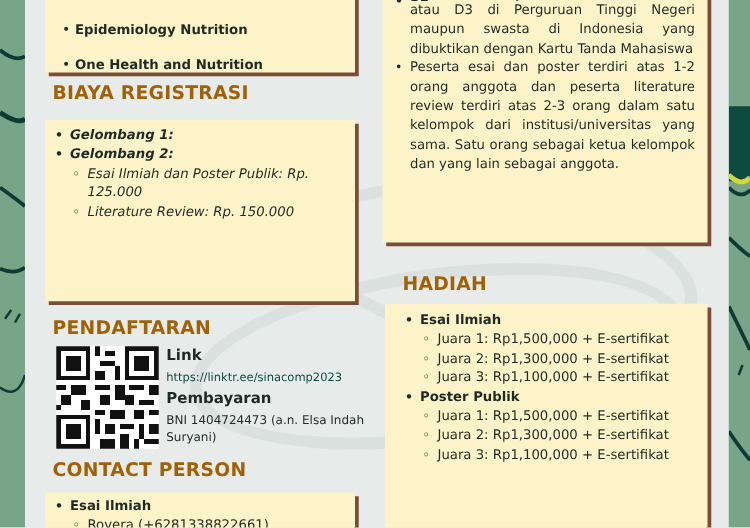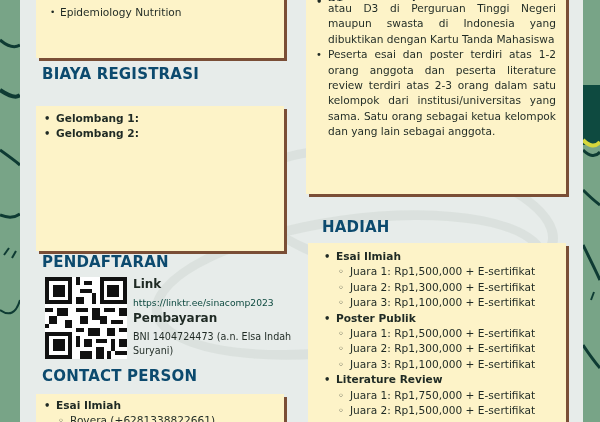--- a/index.html
+++ b/index.html
@@ -15,35 +15,35 @@
     .side-left { left: 0; width: 20px; }
     .side-right { left: 583px; width: 17px; }
     .bgwave {
       position: absolute; border-radius: 50%; border: 10px solid #d5ddd9; opacity: .7;
     }
     .card {
       position: absolute; background: #fdf3c8;
       box-shadow: 3px 3px 0 #7a4e36;
     }
     .title {
-      position: absolute; font-weight: bold; color: #0c4a6e; font-size: 15px; letter-spacing: .2px;
+      position: absolute; font-weight: bold; color: #a16207; font-size: 15px; letter-spacing: .2px;
     }
     ul { margin: 0; padding: 0; list-style: none; }
     li { position: relative; }
     .b1 > li { padding-left: 14px; }
     .b1 > li::before {
       content: "\2022"; position: absolute; left: 2px; top: 0; font-size: 10px;
     }
     .b2 > li { padding-left: 14px; font-weight: normal; }
     .b2 > li::before {
       content: "\25E6"; position: absolute; left: 2px; top: 0; font-size: 10px;
     }
     .txt { font-size: 10.6px; line-height: 15.4px; }
     .lvl1 { font-weight: bold; }
-    .topics li { font-size: 10.6px; line-height: 16px; font-weight: normal; padding-left: 10px; }
+    .topics li { font-size: 10.6px; line-height: 16px; font-weight: bold; padding-left: 10px; margin-top: 12px; }
     .topics li::before { content: "\2022"; position: absolute; left: 0; font-size: 9px; }
     .just { text-align: justify; }
     .qr {
       position: absolute; left: 45px; top: 277px; width: 82px; height: 82px; background: #fff;
     }
     .qr svg { display: block; }
     .reg-label { position: absolute; font-weight: bold; font-size: 12px; color: #1f2a24; }
     .reg-text { position: absolute; font-size: 9.6px; color: #1f2a24; line-height: 14px; }
     .link { color: #0e4a40; }
   </style>
@@ -73,32 +73,35 @@
     <path d="M0 190 Q10 200 17 205" stroke="#0e3b33" stroke-width="3" fill="none"></path>
     <path d="M0 245 Q10 265 17 280" stroke="#0e3b33" stroke-width="3" fill="none"></path>
     <path d="M8 300 L11 292" stroke="#0e3b33" stroke-width="2"></path>
     <path d="M0 345 Q10 360 17 368" stroke="#0e3b33" stroke-width="3" fill="none"></path>
   </svg>
 </div>
 
 <div class="card" style="left:36px;top:-6px;width:248px;height:64px;">
   <ul class="topics" style="position:absolute;left:14px;top:10px;">
     <li>Epidemiology Nutrition</li>
+    <li>One Health and Nutrition</li>
   </ul>
 </div>
 
 <div class="title" style="left:42px;top:65px;">BIAYA REGISTRASI</div>
-<div class="card" style="left:36px;top:106px;width:248px;height:145px;">
+<div class="card" style="left:36px;top:96px;width:248px;height:145px;font-style:italic;">
   <ul class="b1 txt" style="position:absolute;left:6px;top:5px;width:236px;">
     <li class="lvl1">
       <span>Gelombang 1:</span>
     </li>
     <li class="lvl1">
       <span>Gelombang 2:</span>
       <ul class="b2">
+        <li>Esai Ilmiah dan Poster Publik: Rp. 125.000</li>
+        <li>Literature Review: Rp. 150.000</li>
       </ul>
     </li>
   </ul>
 </div>
 
 <div class="title" style="left:42px;top:253px;text-align:right;">PENDAFTARAN</div>
 <div class="qr">
   <svg width="82" height="82" viewBox="0 0 21 21" shape-rendering="crispEdges">
     <rect width="21" height="21" fill="#fff"></rect>
     <g fill="#111">
@@ -185,21 +188,14 @@
       </ul>
     </li>
     <li class="lvl1">
       <span>Poster Publik</span>
       <ul class="b2">
         <li>Juara 1: Rp1,500,000 + E-sertifikat</li>
         <li>Juara 2: Rp1,300,000 + E-sertifikat</li>
         <li>Juara 3: Rp1,100,000 + E-sertifikat</li>
       </ul>
     </li>
-    <li class="lvl1">
-      <span>Literature Review</span>
-      <ul class="b2">
-        <li>Juara 1: Rp1,750,000 + E-sertifikat</li>
-        <li>Juara 2: Rp1,500,000 + E-sertifikat</li>
-      </ul>
-    </li>
   </ul>
 </div>
 
 </body></html>

